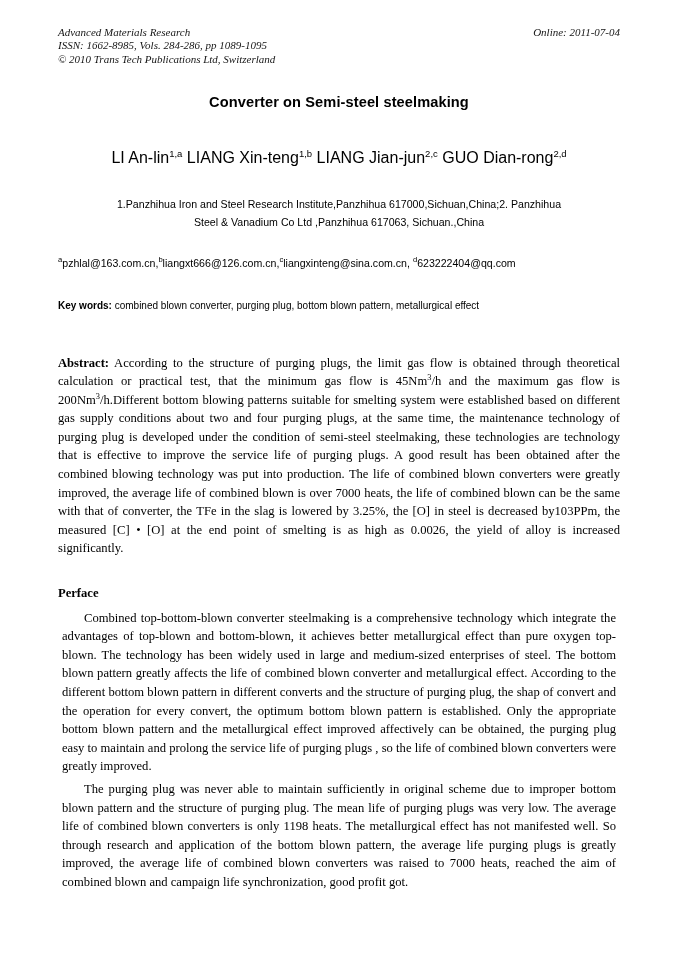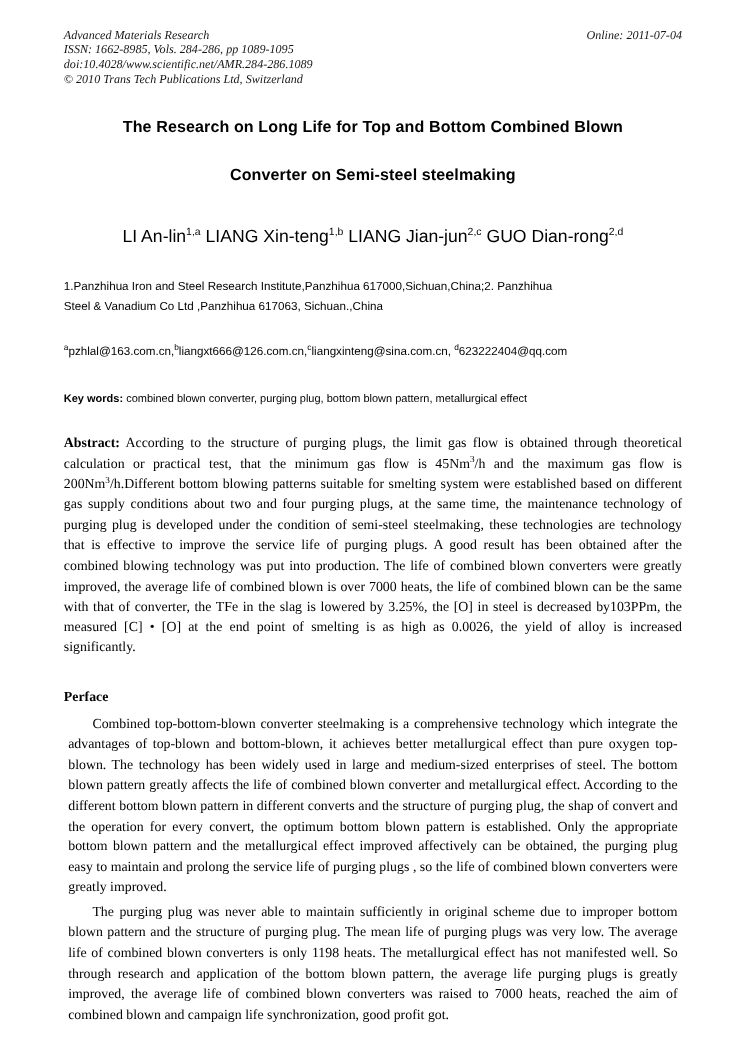--- a/index.html
+++ b/index.html
@@ -68,20 +68,21 @@
   }
   .authors sup {
     font-size: 9.5px;
     vertical-align: super;
     line-height: 0;
   }
 
   
   .affiliations {
     margin-top: 26px;
+    text-align: center;
     font-family: "Liberation Sans", sans-serif;
     font-size: 10.6px;
     line-height: 18px;
   }
   .affil-line { display: block; }
 
   .emails {
     margin-top: 24px;
     font-family: "Liberation Sans", sans-serif;
     font-size: 10.6px;
@@ -99,21 +100,21 @@
     font-family: "Liberation Sans", sans-serif;
     font-size: 10px;
     line-height: 16px;
   }
   .keywords .kw-label {
     font-weight: bold;
   }
 
   
   .abstract {
-    margin-top: 22px;
+    margin-top: 40px;
     font-family: "Liberation Serif", serif;
     font-size: 12.6px;
     line-height: 18.6px;
     text-align: justify;
     text-justify: inter-word;
   }
   .abstract .ab-label {
     font-weight: bold;
   }
   .abstract sup, .body-text sup {
@@ -151,28 +152,26 @@
 </style>
 </head>
 <body>
 
 <div class="page">
 
   <div class="masthead">
     <div class="masthead-left">
       <span class="masthead-line">Advanced Materials Research</span>
       <span class="masthead-line">ISSN: 1662-8985, Vols. 284-286, pp 1089-1095</span>
-      <span class="masthead-line">doi:10.4028/www.scientific.net/AMR.284-286.1089</span>
       <span class="masthead-line">© 2010 Trans Tech Publications Ltd, Switzerland</span>
     </div>
     <span class="masthead-right">Online: 2011-07-04</span>
   </div>
 
   <div class="title-block">
-    <span class="title-line">The Research on Long Life for Top and Bottom Combined Blown</span>
     <span class="title-line">Converter on Semi-steel steelmaking</span>
   </div>
 
   <div class="authors"><span>LI An-lin</span><sup>1,a</sup> <span>LIANG Xin-teng</span><sup>1,b</sup> <span>LIANG Jian-jun</span><sup>2,c</sup> <span>GUO Dian-rong</span><sup>2,d</sup></div>
 
   <div class="affiliations">
     <span class="affil-line">1.Panzhihua Iron and Steel Research Institute,Panzhihua 617000,Sichuan,China;2. Panzhihua</span>
     <span class="affil-line">Steel &amp; Vanadium Co Ltd ,Panzhihua 617063, Sichuan.,China</span>
   </div>
 

